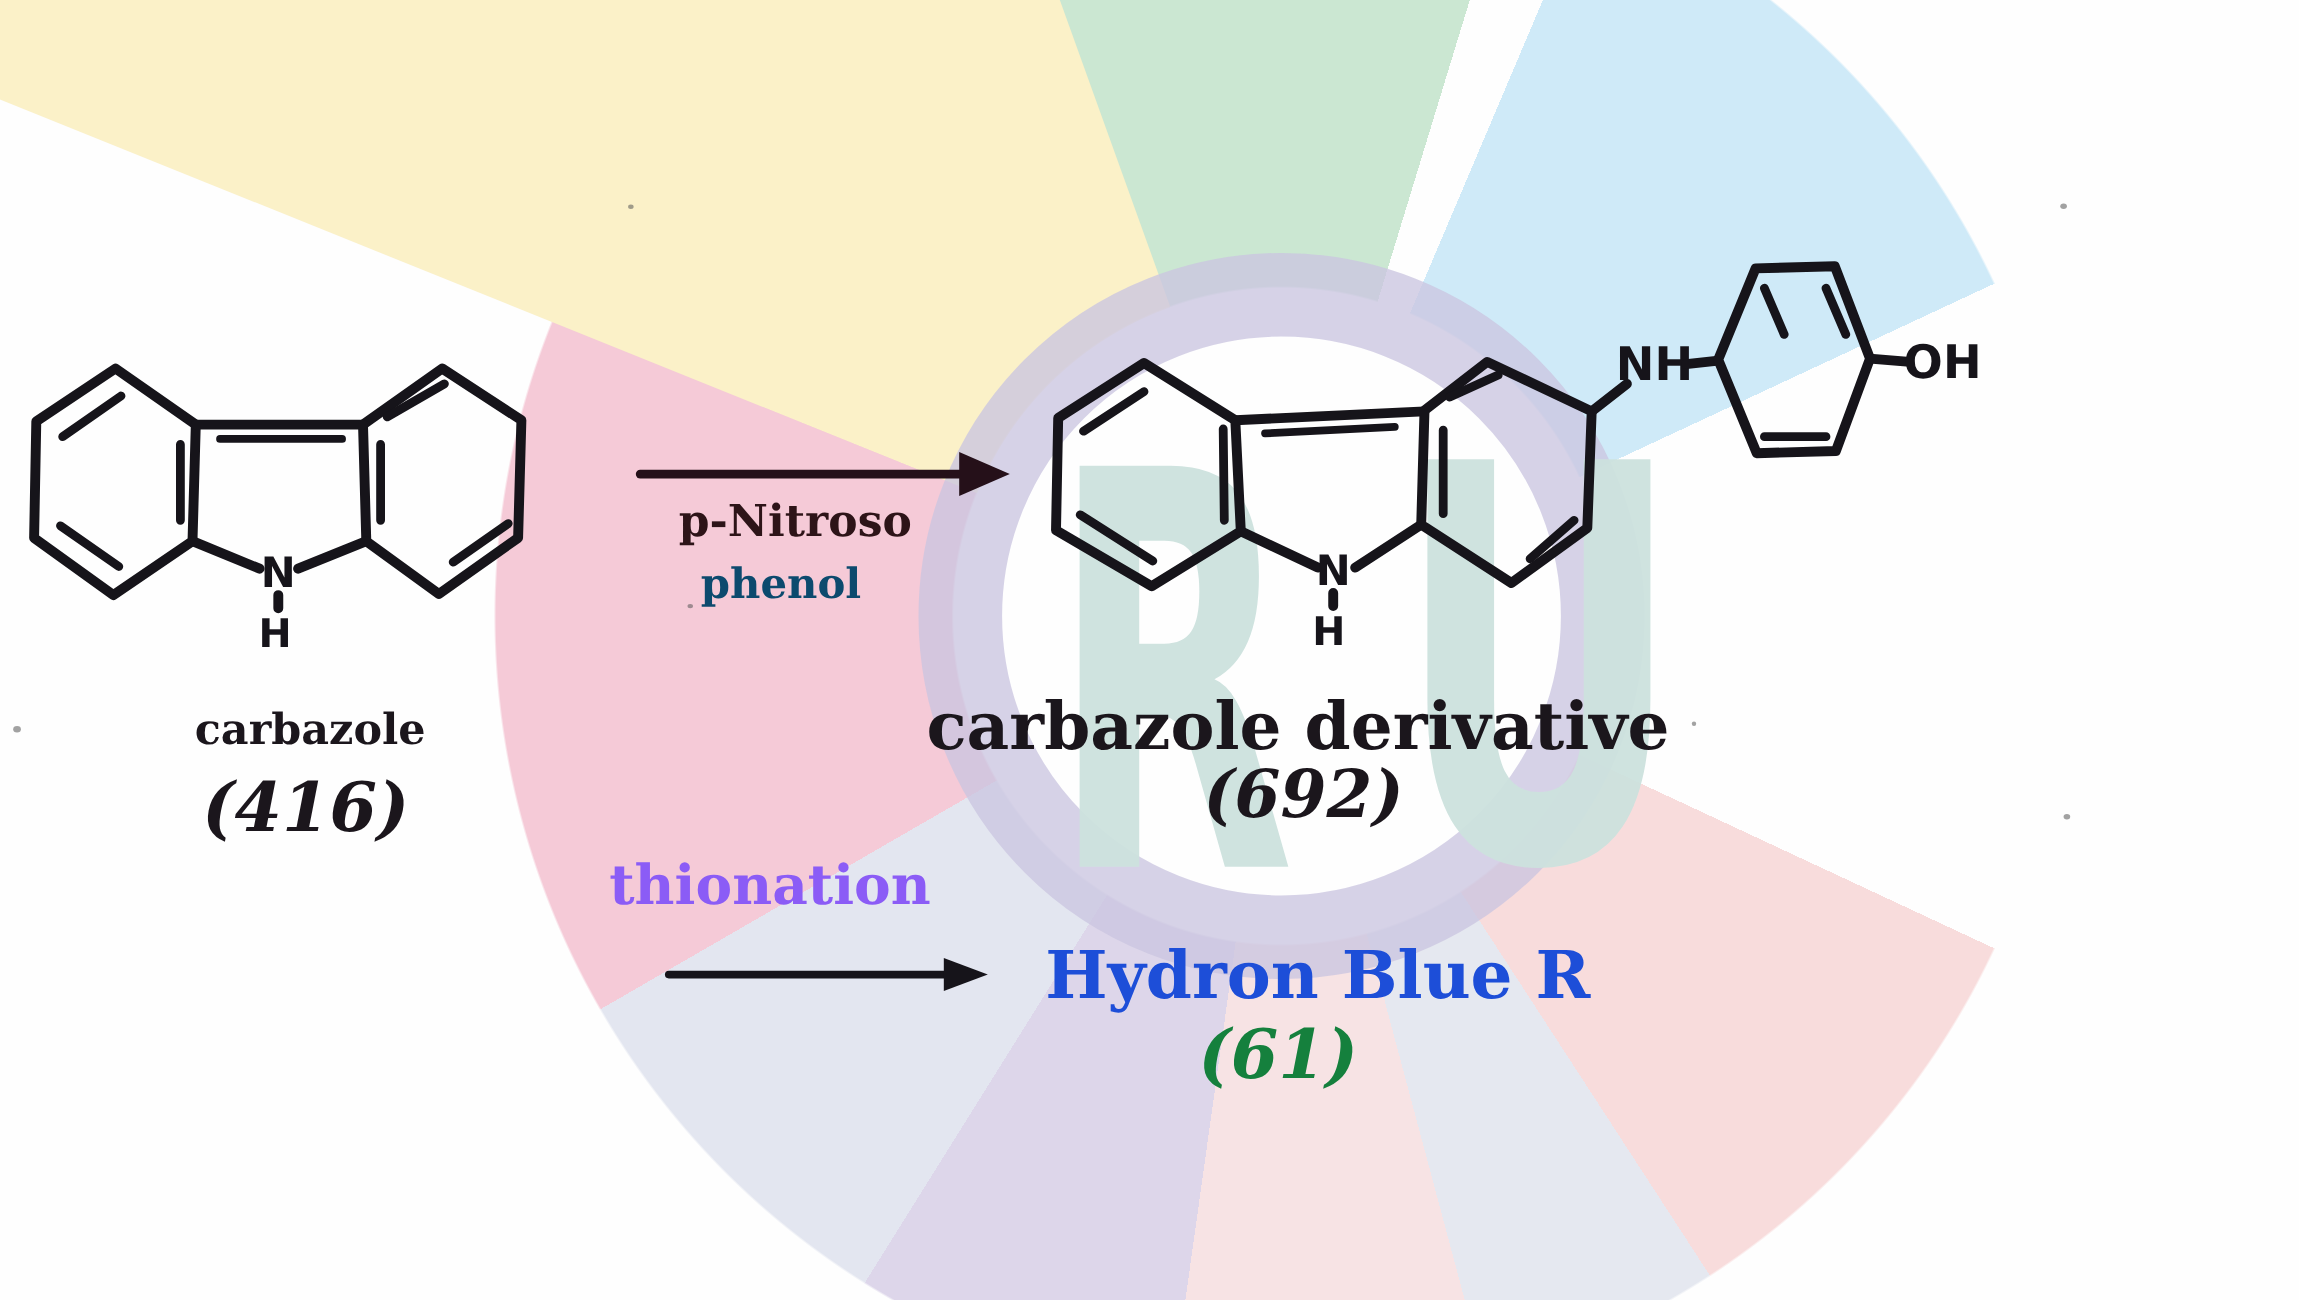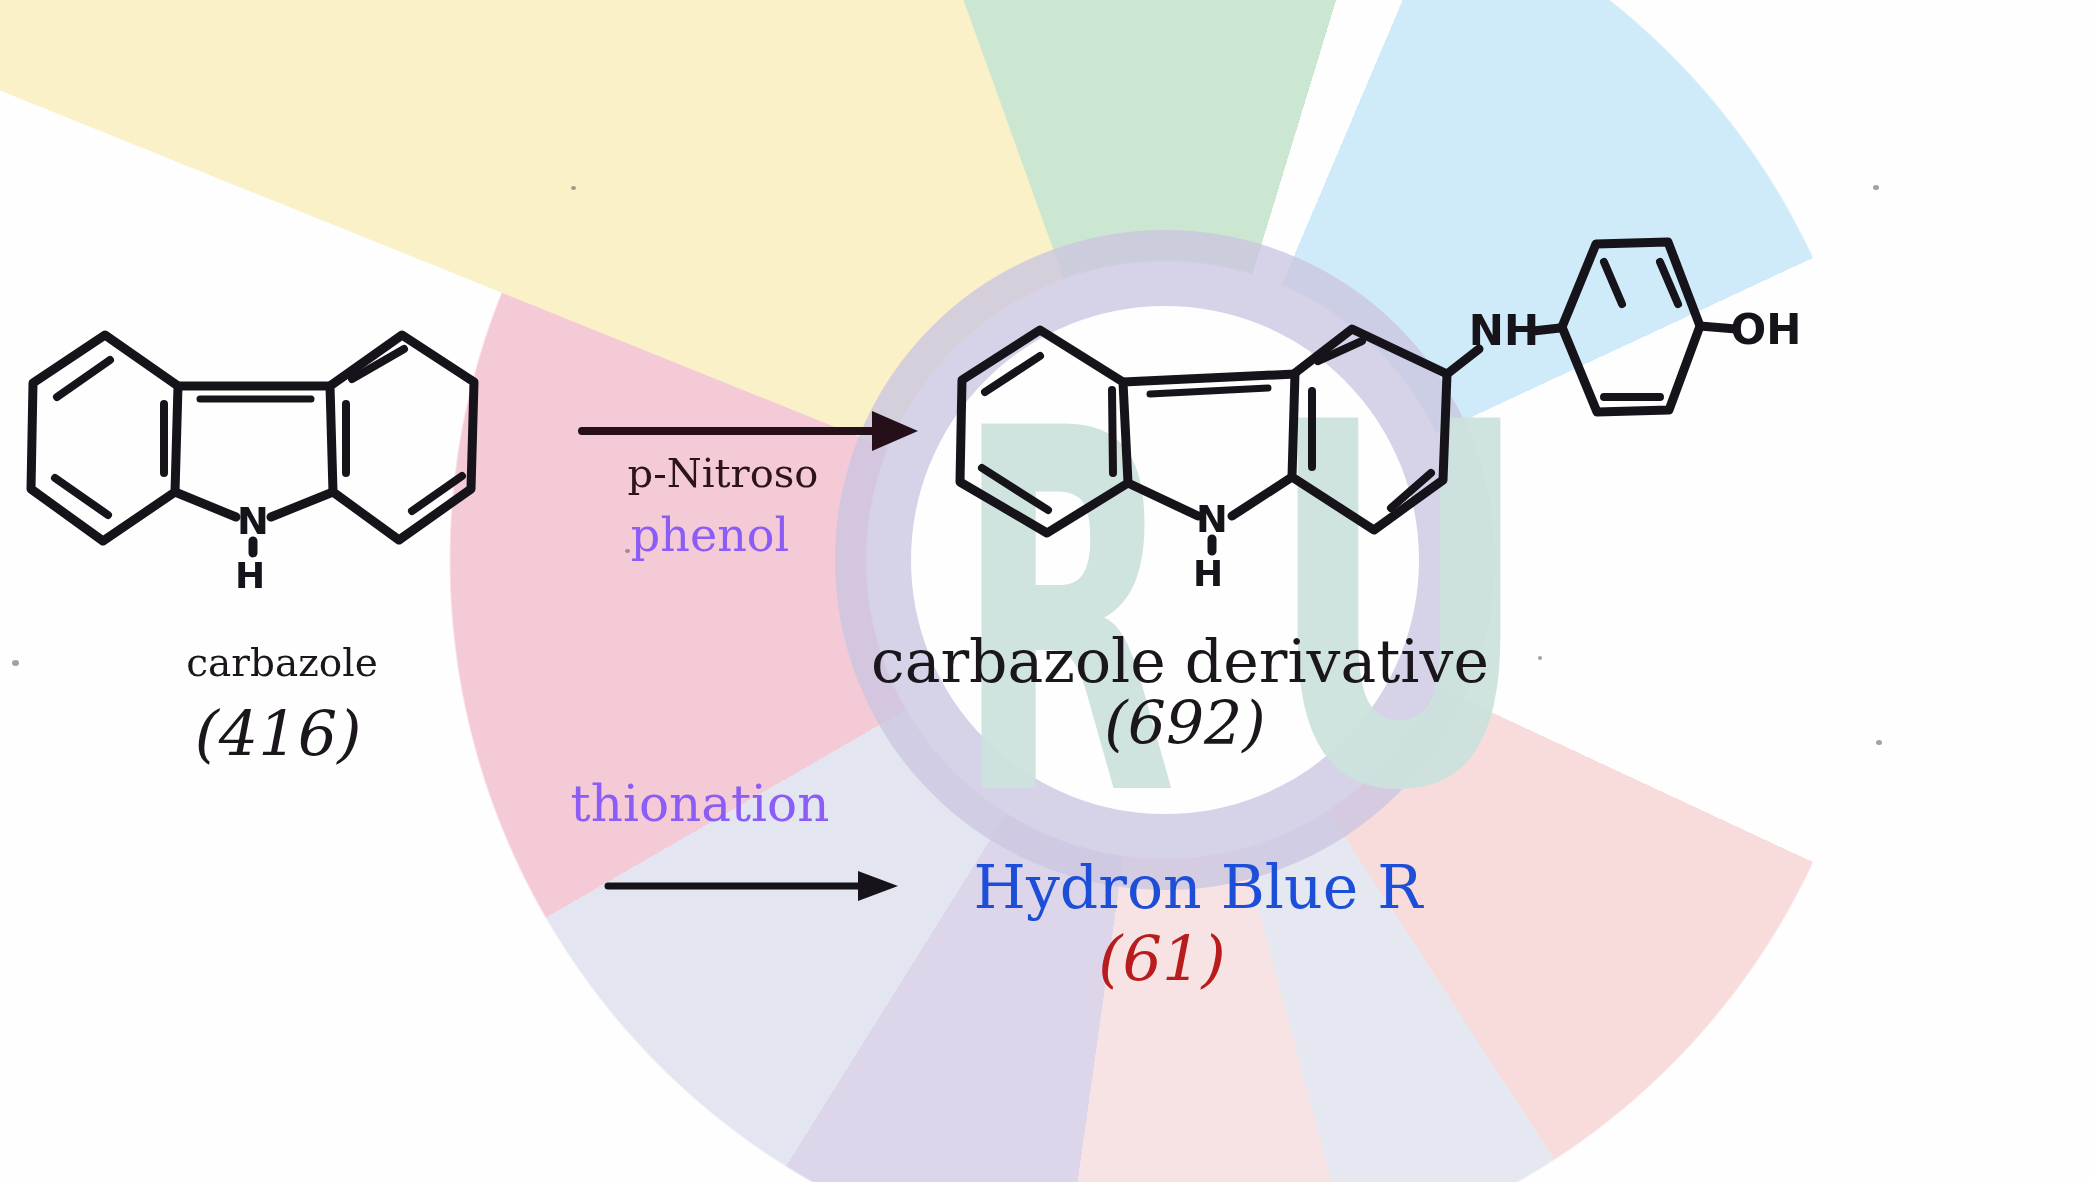--- a/index.html
+++ b/index.html
@@ -32,21 +32,21 @@
     clip-path:polygon(1165px 560px,-150px 30px,690px -760px);
     -webkit-mask-image:radial-gradient(circle at 1165px 560px,
       transparent 0,transparent 298px,#000 300px);
     mask-image:radial-gradient(circle at 1165px 560px,
       transparent 0,transparent 298px,#000 300px);
   }
   #ring{position:absolute;left:835px;top:230px;width:660px;height:660px;
     border:76px solid rgba(203,197,224,0.78);border-radius:50%;box-sizing:border-box;}
 
   .label{position:absolute;transform:translateX(-50%);white-space:nowrap;
-         color:#1b161c;font-weight:normal;}
+         color:#1b161c;font-weight:bold;}
   .ital{font-style:italic;}
 
   .speck{position:absolute;background:#555;border-radius:50%;opacity:.55;}
 
   svg text{font-family:"DejaVu Sans", sans-serif;}
 </style>
 </head>
 <body>
 
 <div class="layer" id="pinwheel"></div>
@@ -105,21 +105,21 @@
     <path d="M1604,262 L1622,304 M1660,262 L1678,304 M1604,397 L1660,397" stroke-width="8"></path>
     <path d="M1700,326 L1736,329"></path>
     <text x="1766" y="344" font-size="42" font-weight="bold" fill="#16141a" stroke="none" text-anchor="middle">OH</text>
   </g>
 </svg>
 
 <div class="label" style="left:282px;top:640px;font-size:39px">carbazole</div>
 <div class="label ital" style="left:278px;top:697px;font-size:62px">(416)</div>
 
 <div class="label" style="left:723px;top:450px;font-size:40px;color:#2d1418">p-Nitroso</div>
-<div class="label" style="left:710px;top:508px;font-size:46px;color:#8b5cf6">phenol</div>
+<div class="label" style="left:710px;top:508px;font-size:38px;color:#0c4a6e">phenol</div>
 
 <div class="label" style="left:1180px;top:626px;font-size:60px">carbazole derivative</div>
 <div class="label ital" style="left:1185px;top:688px;font-size:60px">(692)</div>
 
 <div class="label" style="left:700px;top:775px;font-size:50px;color:#8b5cf6">thionation</div>
 
 <div class="label" style="left:1198px;top:852px;font-size:60px;color:#1d4ed8">Hydron Blue R</div>
-<div class="label ital" style="left:1162px;top:922px;font-size:62px;color:#b91c1c">(61)</div>
+<div class="label ital" style="left:1162px;top:922px;font-size:62px;color:#15803d">(61)</div>
 
 </body></html>

